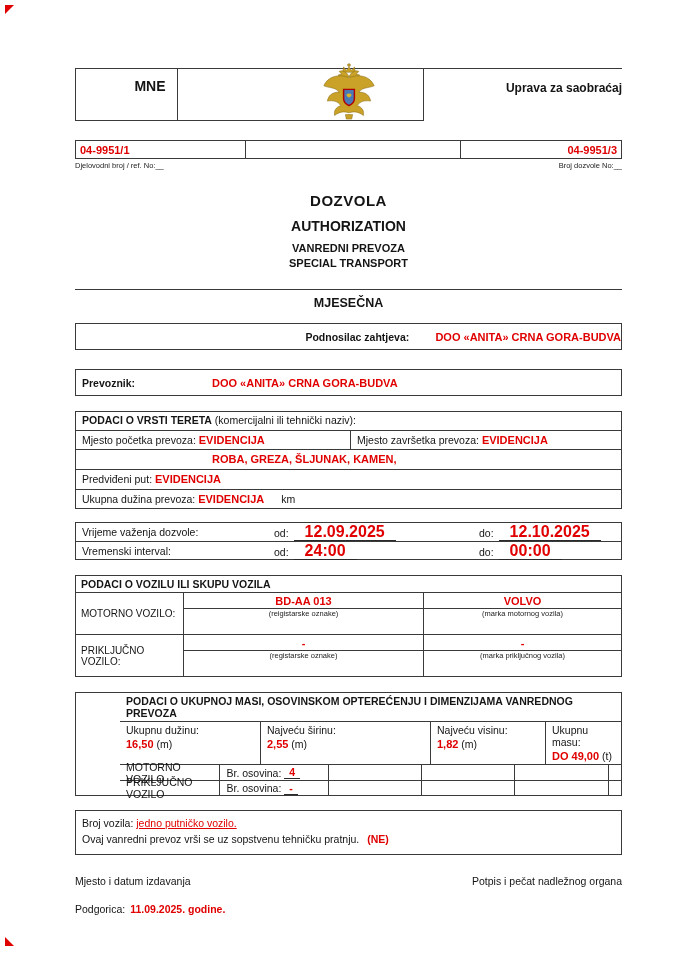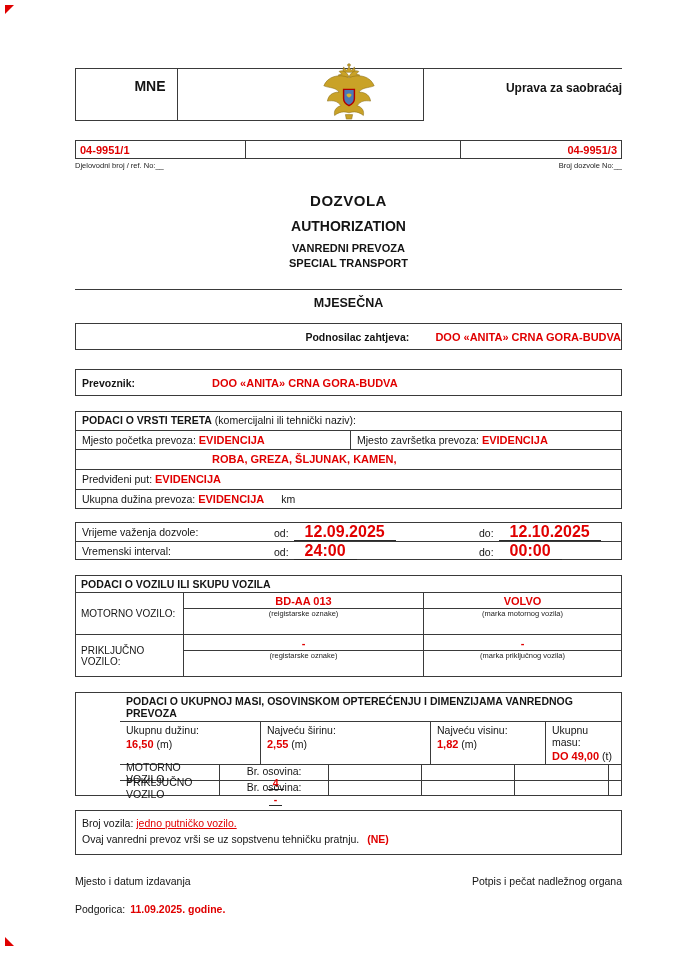--- a/index.html
+++ b/index.html
@@ -82,21 +82,21 @@
   .dhdr { font-weight:bold; padding:2px 6px; border-bottom:1.2px solid var(--line); }
   .dimrow { display:flex; border-bottom:1.2px solid var(--line); }
   .dimrow .dc { padding:2px 6px; }
   .dimrow .dc + .dc { border-left:1.2px solid var(--line); }
   .dc1{width:140px;} .dc2{width:170px;} .dc3{width:115px;} .dc4{flex:1;}
   .dimrow .val { margin-top:2px; }
   .axrow { display:flex; height:15px; }
   .axrow + .axrow { border-top:1.2px solid var(--line); }
   .axrow .ac { height:100%; display:flex; align-items:center; padding:0 6px; }
   .axrow .ac + .ac { border-left:1.2px solid var(--line); }
-  .ac1{width:103px;} .ac2{width:112px;flex-direction:column;} .ac3{width:97px;} .ac4{width:96px;} .ac5{width:97px;} .ac6{flex:1;}
+  .ac1{width:103px;} .ac2{width:112px;} .ac3{width:97px;} .ac4{width:96px;} .ac5{width:97px;} .ac6{flex:1;}
   .uval-sm { color:var(--red); font-weight:bold; border-bottom:1px solid #2a2a2a;
              padding:0 5px; margin-left:3px; }
 
   
   .escort { margin-top:14px; padding:4px 6px 6px; line-height:1.55; }
   .flag { color:var(--red); font-weight:bold; margin-left:8px; }
   .uv { color:var(--red); text-decoration:underline; }
 
   
   .sigrow { display:flex; justify-content:space-between; margin-top:20px; }

